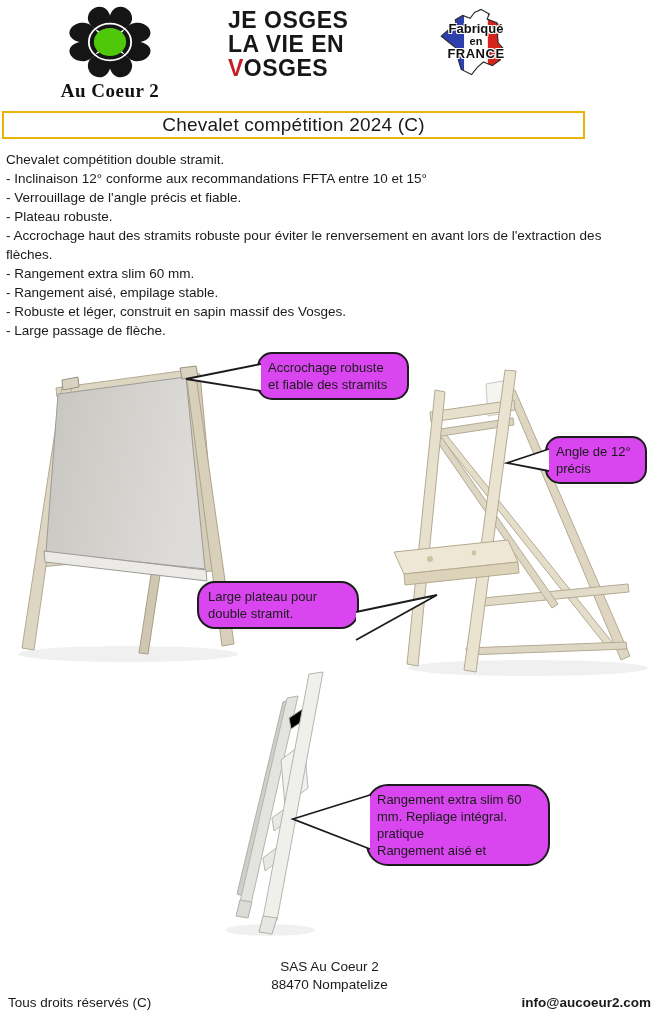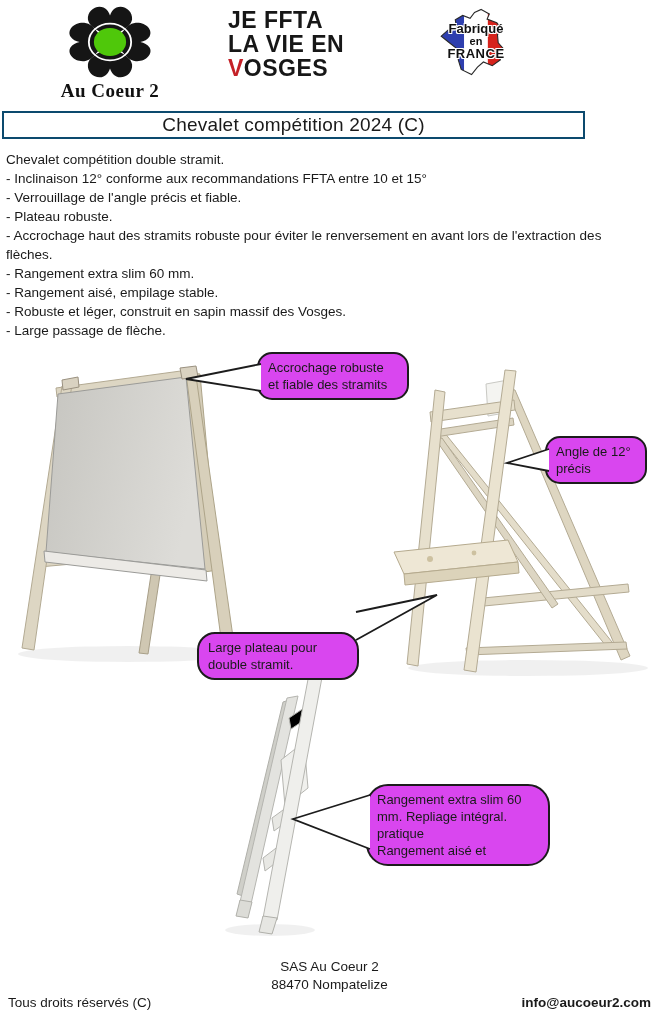--- a/index.html
+++ b/index.html
@@ -21,41 +21,41 @@
   .logo-france svg{position:absolute;left:0;top:0;}
   .mif-text{position:absolute;left:0;top:14px;width:78px;text-align:center;
         font-weight:700;color:#111;
         text-shadow:-1px -1px 0 #fff,1px -1px 0 #fff,-1px 1px 0 #fff,1px 1px 0 #fff,0 1px 0 #fff,0 -1px 0 #fff;}
   .mif-text .l1{font-size:13px;line-height:13px;}
   .mif-text .l2{font-size:11px;line-height:12px;}
   .mif-text .l3{font-size:13px;line-height:14px;letter-spacing:.5px;}
 
   
   .title-box{position:absolute;left:2px;top:111px;width:579px;height:24px;
-        border:2px solid #0c4a6e;display:flex;align-items:center;justify-content:center;}
+        border:2px solid #eab308;display:flex;align-items:center;justify-content:center;}
   .title-box span{font-size:19px;letter-spacing:.2px;}
 
   
   .description{position:absolute;left:6px;top:150px;width:650px;
         font-size:13.5px;line-height:19px;}
   .desc-line{white-space:nowrap;}
 
   
   .photo{position:absolute;z-index:1;}
   .photo-left{left:8px;top:362px;}
   .photo-right{left:378px;top:356px;}
   .photo-folded{left:225px;top:668px;}
 
   
   .callout{position:absolute;z-index:5;background:#d946ef;border:2px solid #1c1c1c;
         padding:5px 9px;font-size:13px;line-height:17px;}
   .callout div{white-space:nowrap;}
   .c1{left:257px;top:352px;width:130px;border-radius:15px;}
   .c2{left:545px;top:436px;width:80px;border-radius:15px;}
-  .c3{left:197px;top:632px;width:140px;border-radius:18px;}
+  .c3{left:197px;top:581px;width:140px;border-radius:18px;}
   .c4{left:366px;top:784px;width:162px;border-radius:22px;}
   .tails{position:absolute;left:0;top:0;z-index:6;pointer-events:none;}
 
   
   .footer-center{position:absolute;left:0;top:958px;width:659px;text-align:center;
         font-size:13.5px;line-height:18px;}
   .footer-left{position:absolute;left:8px;top:995px;font-size:13.5px;}
   .footer-right{position:absolute;right:8px;top:995px;font-size:13.5px;font-weight:bold;}
 </style>
 </head>
@@ -74,21 +74,21 @@
         <use href="#petal" transform="translate(73,50) rotate(90)"></use>
         <use href="#petal" transform="translate(50,73) rotate(180)"></use>
       </g>
       <circle cx="50" cy="50" r="23" fill="none" stroke="#ffffff" stroke-width="2"></circle>
       <circle cx="50" cy="50" r="17.5" fill="#4fc80a"></circle>
     </svg>
     <div class="brand-wordmark">Au Coeur 2</div>
   </div>
 
   <div class="logo-vosges">
-    <div>JE FFTA</div>
+    <div>JE OSGES</div>
     <div>LA VIE EN</div>
     <div><span class="vosges-initial">V</span><span>OSGES</span></div>
   </div>
 
   <div class="logo-france">
     <svg width="78" height="74" viewBox="0 0 100 100">
       <defs>
         <clipPath id="frclip">
           <path d="M57,2 L68,8 L65,15 L78,20 L85,28 L79,36 L80,47 L87,55 L78,62 L83,70 L72,78 L60,73 L52,80 L44,90 L30,83 L26,70 L28,58 L14,47 L3,38 L12,30 L24,28 L22,16 L32,10 L42,14 L48,6 Z"></path>
         </clipPath>

